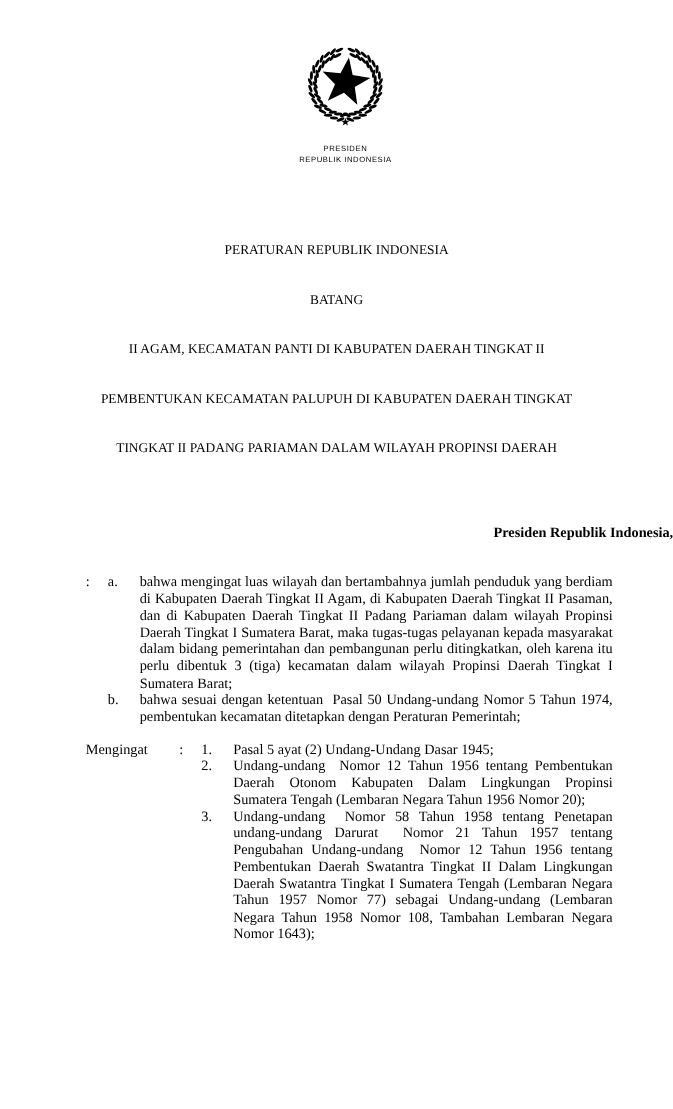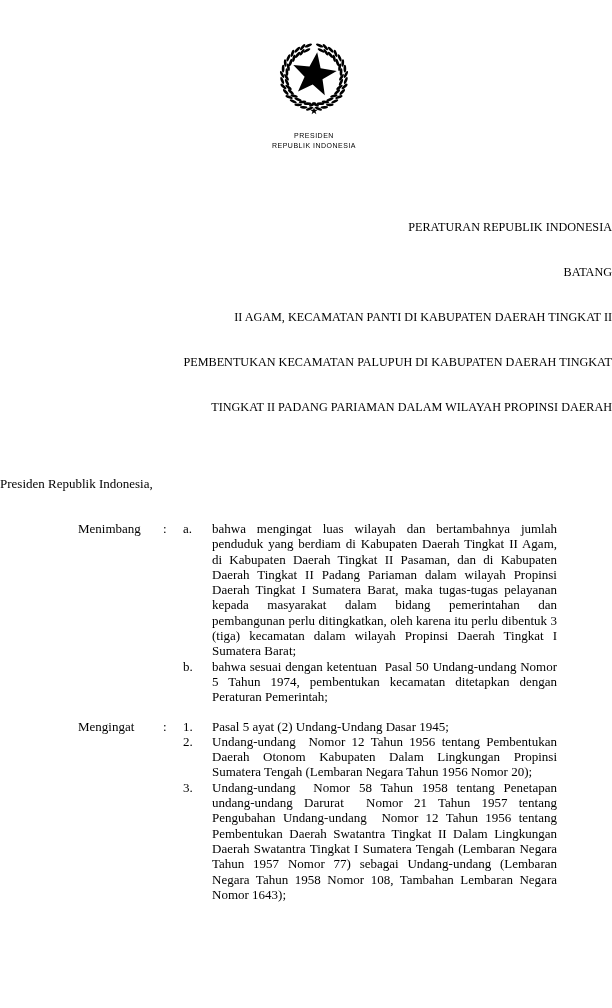--- a/index.html
+++ b/index.html
@@ -21,30 +21,31 @@
   .emblem { display: block; margin: 0 auto; }
   .lh-line {
     font-family: "Liberation Sans", sans-serif;
     font-size: 7px; line-height: 9.5px;
     letter-spacing: 0.5px;
   }
   .lh-first { margin-top: 13px; }
   
   .title-block {
     margin-top: 40px;
-    text-align: right;
+    text-align: center;
     font-size: 12.2px;
     line-height: 15px;
     white-space: pre-wrap;
   }
   .salutation {
     margin-top: 31px;
-    text-align: left;
+    text-align: right;
     font-size: 13px;
     line-height: 15px;
+    font-weight: bold;
   }
   
   .content { padding: 0 55px 0 78px; font-size: 13px; }
   .clause { display: flex; line-height: 15.3px; }
   .clause-menimbang { margin-top: 30px; }
   .clause-mengingat { margin-top: 14px; }
   .clause-label { width: 85px; flex: 0 0 85px; }
   .clause-colon { width: 20px; flex: 0 0 20px; }
   .items { flex: 1 1 auto; min-width: 0; }
   .item { display: flex; }
@@ -141,21 +142,20 @@
     <div>II AGAM, KECAMATAN PANTI DI KABUPATEN DAERAH TINGKAT II</div>
     <div>PEMBENTUKAN KECAMATAN PALUPUH DI KABUPATEN DAERAH TINGKAT</div>
     <div>TINGKAT II PADANG PARIAMAN DALAM WILAYAH PROPINSI DAERAH</div>
   </div>
 
   <div class="salutation">Presiden Republik Indonesia,</div>
 
   <div class="content">
 
     <section class="clause clause-menimbang">
-      <div class="clause-label">Menimbang</div>
       <div class="clause-colon">:</div>
       <div class="items">
         <div class="item">
           <div class="item-marker">a.</div>
           <div class="item-text">bahwa mengingat luas wilayah dan bertambahnya jumlah penduduk yang berdiam di Kabupaten Daerah Tingkat II Agam, di Kabupaten Daerah Tingkat II Pasaman, dan di Kabupaten Daerah Tingkat II Padang Pariaman dalam wilayah Propinsi Daerah Tingkat I Sumatera Barat, maka tugas-tugas pelayanan kepada masyarakat dalam bidang pemerintahan dan pembangunan perlu ditingkatkan, oleh karena itu perlu dibentuk 3 (tiga) kecamatan dalam wilayah Propinsi Daerah Tingkat I Sumatera Barat;</div>
         </div>
         <div class="item">
           <div class="item-marker">b.</div>
           <div class="item-text">bahwa sesuai dengan ketentuan  Pasal 50 Undang-undang Nomor 5 Tahun 1974, pembentukan kecamatan ditetapkan dengan Peraturan Pemerintah;</div>
         </div>

